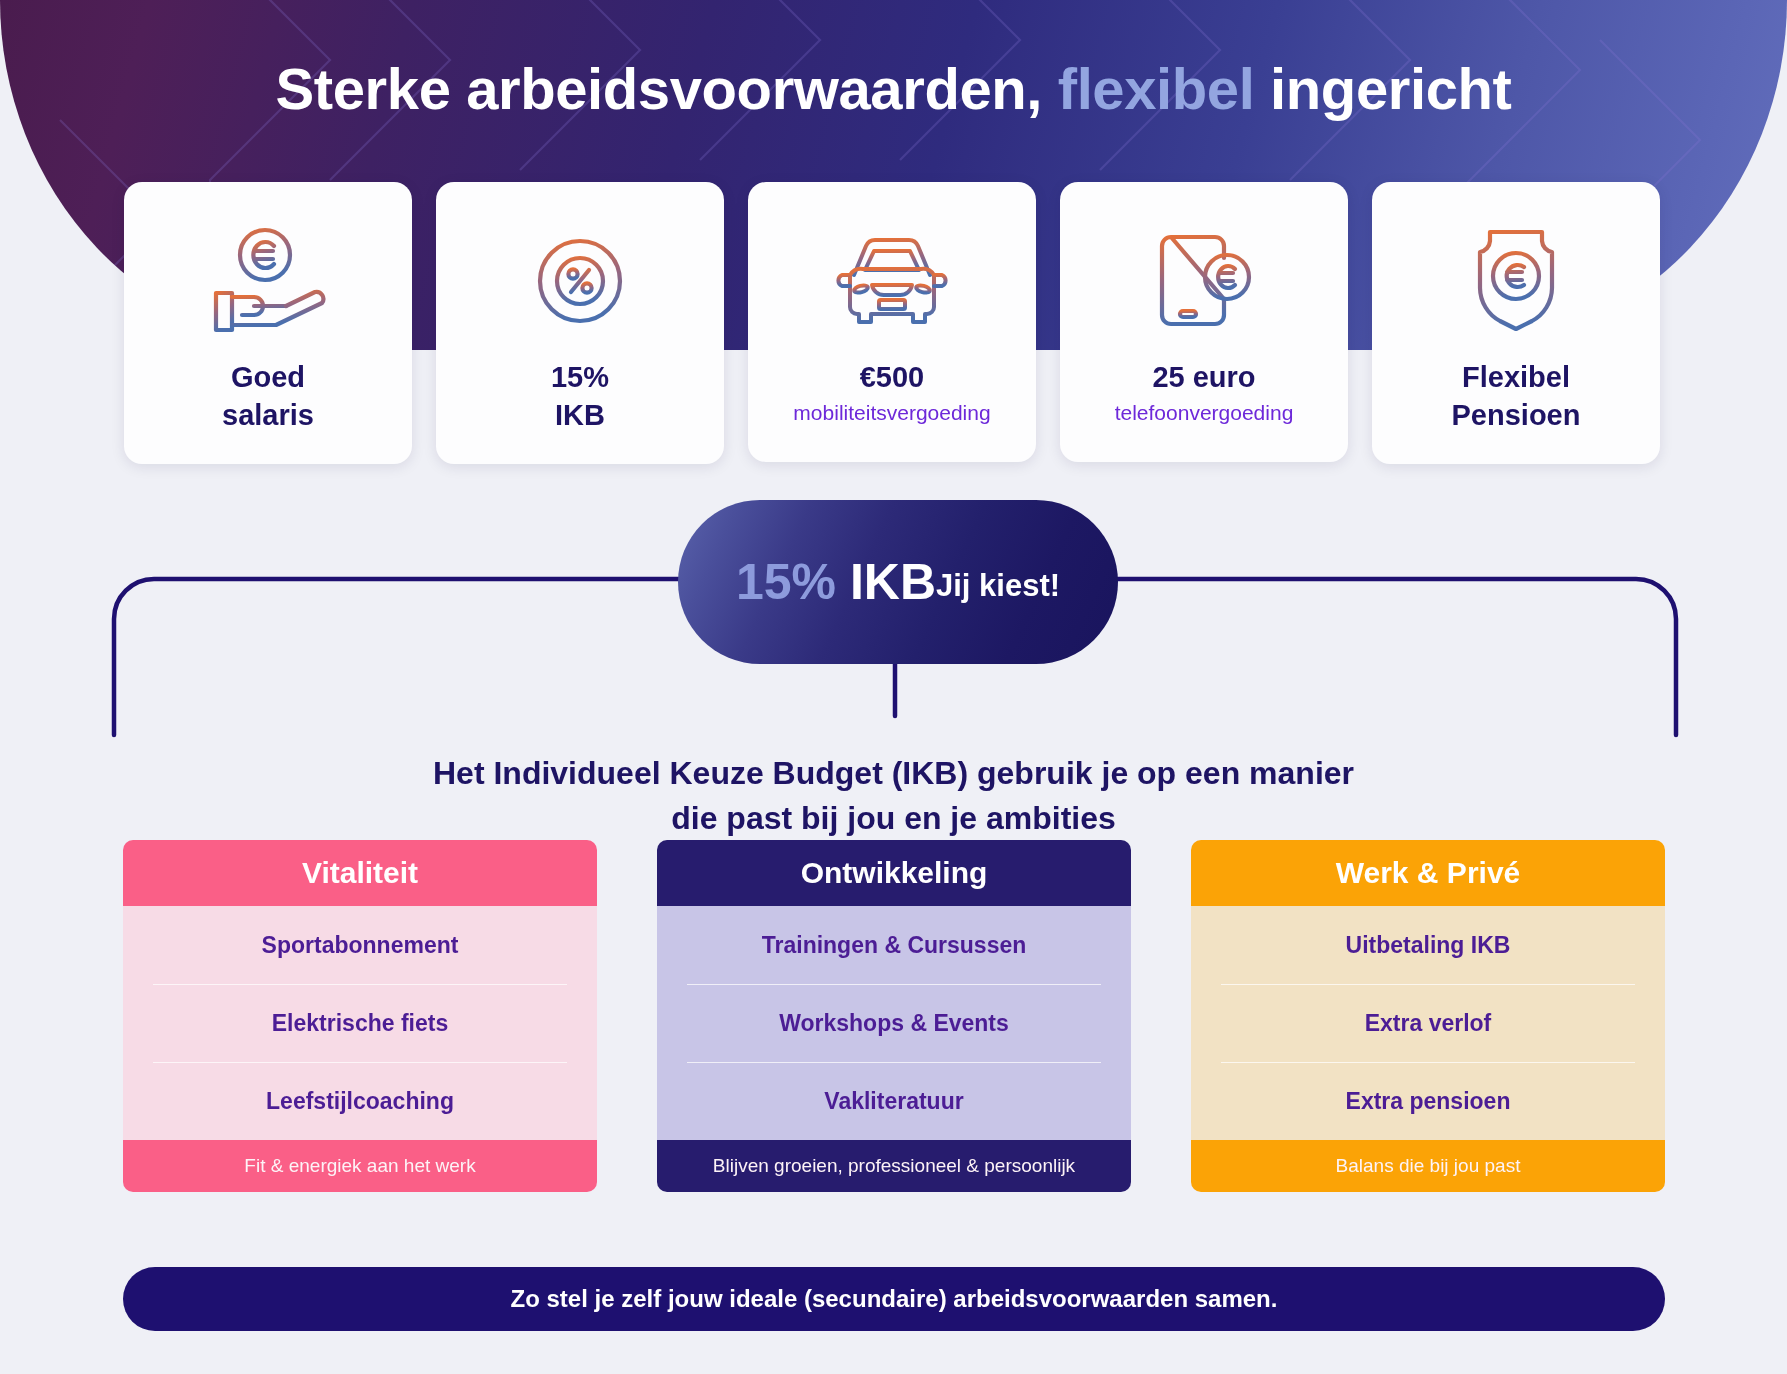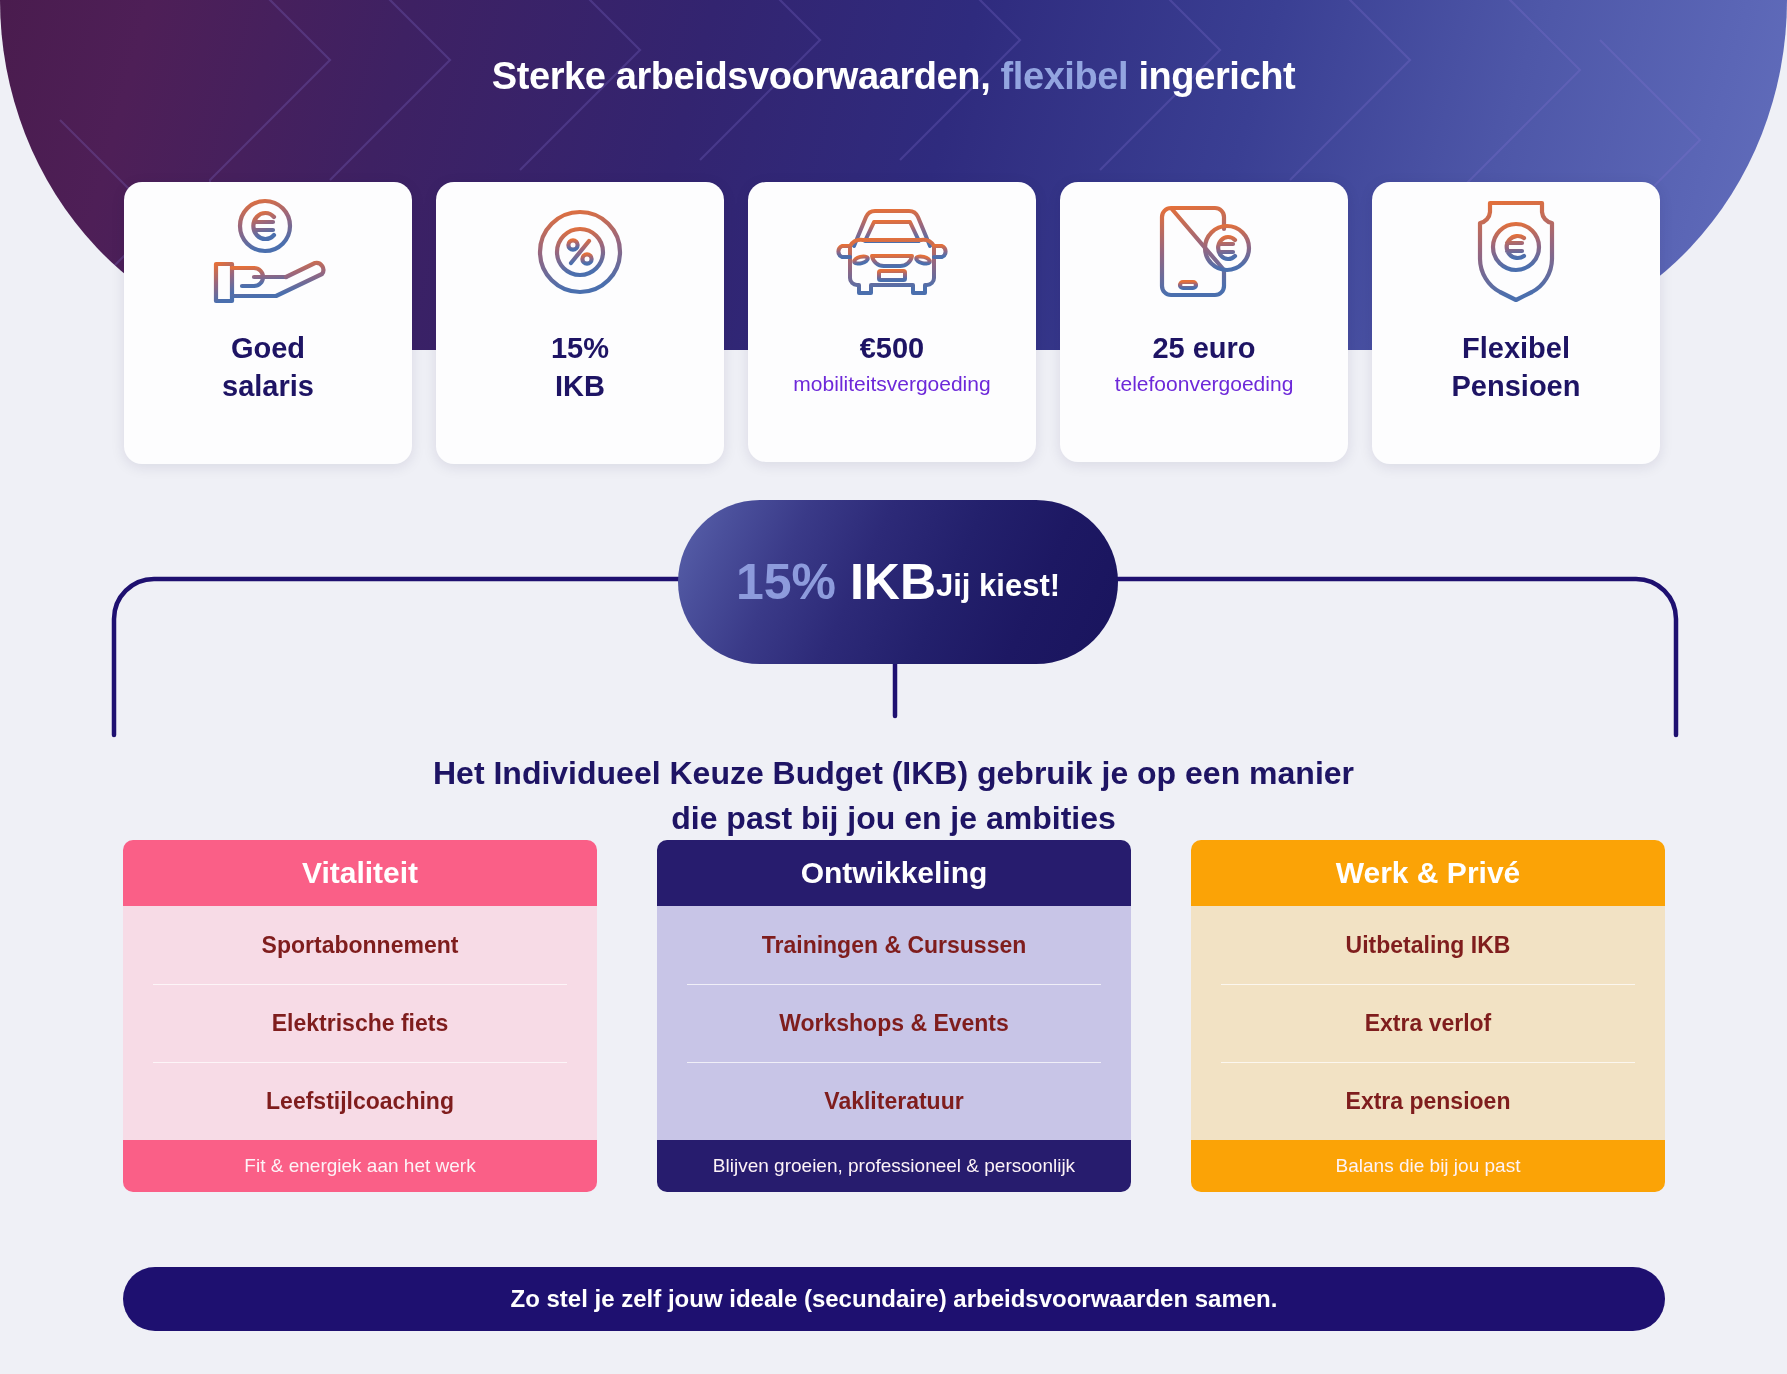--- a/index.html
+++ b/index.html
@@ -37,42 +37,42 @@
   .chevrons {
     position: absolute;
     left: 0; top: 0; width: 100%; height: 100%;
     opacity: .55;
   }
   .page-title {
     position: absolute;
     left: 0; top: 55px;
     width: 1787px;
     text-align: center;
-    font-size: 38px;
+    font-size: 58px;
     font-weight: bold;
     letter-spacing: -.4px;
     color: #ffffff;
     z-index: 4;
   }
   .page-title .accent { color: #93a5e0; }
 
   
   .benefit-cards {
     position: absolute;
     left: 124px; top: 182px;
     width: 1540px;
     display: flex;
     gap: 24px;
     z-index: 5;
   }
   .benefit-card {
     width: 288px;
     background: #fdfdfe;
     border-radius: 18px;
-    padding: 11px 10px 20px;
+    padding: 40px 10px 20px;
     text-align: center;
     box-shadow: 0 3px 14px rgba(30,20,70,.10);
     display: flex;
     flex-direction: column;
     align-items: center;
   }
   .benefit-card.tall  { height: 282px; }
   .benefit-card.short { height: 280px; }
   .benefit-icon { height: 118px; display: flex; align-items: center; justify-content: center; }
   .benefit-icon svg { display: block; }
@@ -179,21 +179,21 @@
     color: #ffffff;
   }
   .cat-body { flex: 1; padding: 0 30px; }
   .cat-item {
     height: 78px;
     display: flex;
     align-items: center;
     justify-content: center;
     font-size: 23px;
     font-weight: bold;
-    color: #7f1d1d;
+    color: #4c1d95;
     text-align: center;
   }
   .cat-item + .cat-item { border-top: 1.5px solid rgba(255,255,255,.72); }
   .cat-footer {
     height: 52px;
     display: flex;
     align-items: center;
     justify-content: center;
     font-size: 19px;
     color: #fdf3f7;

